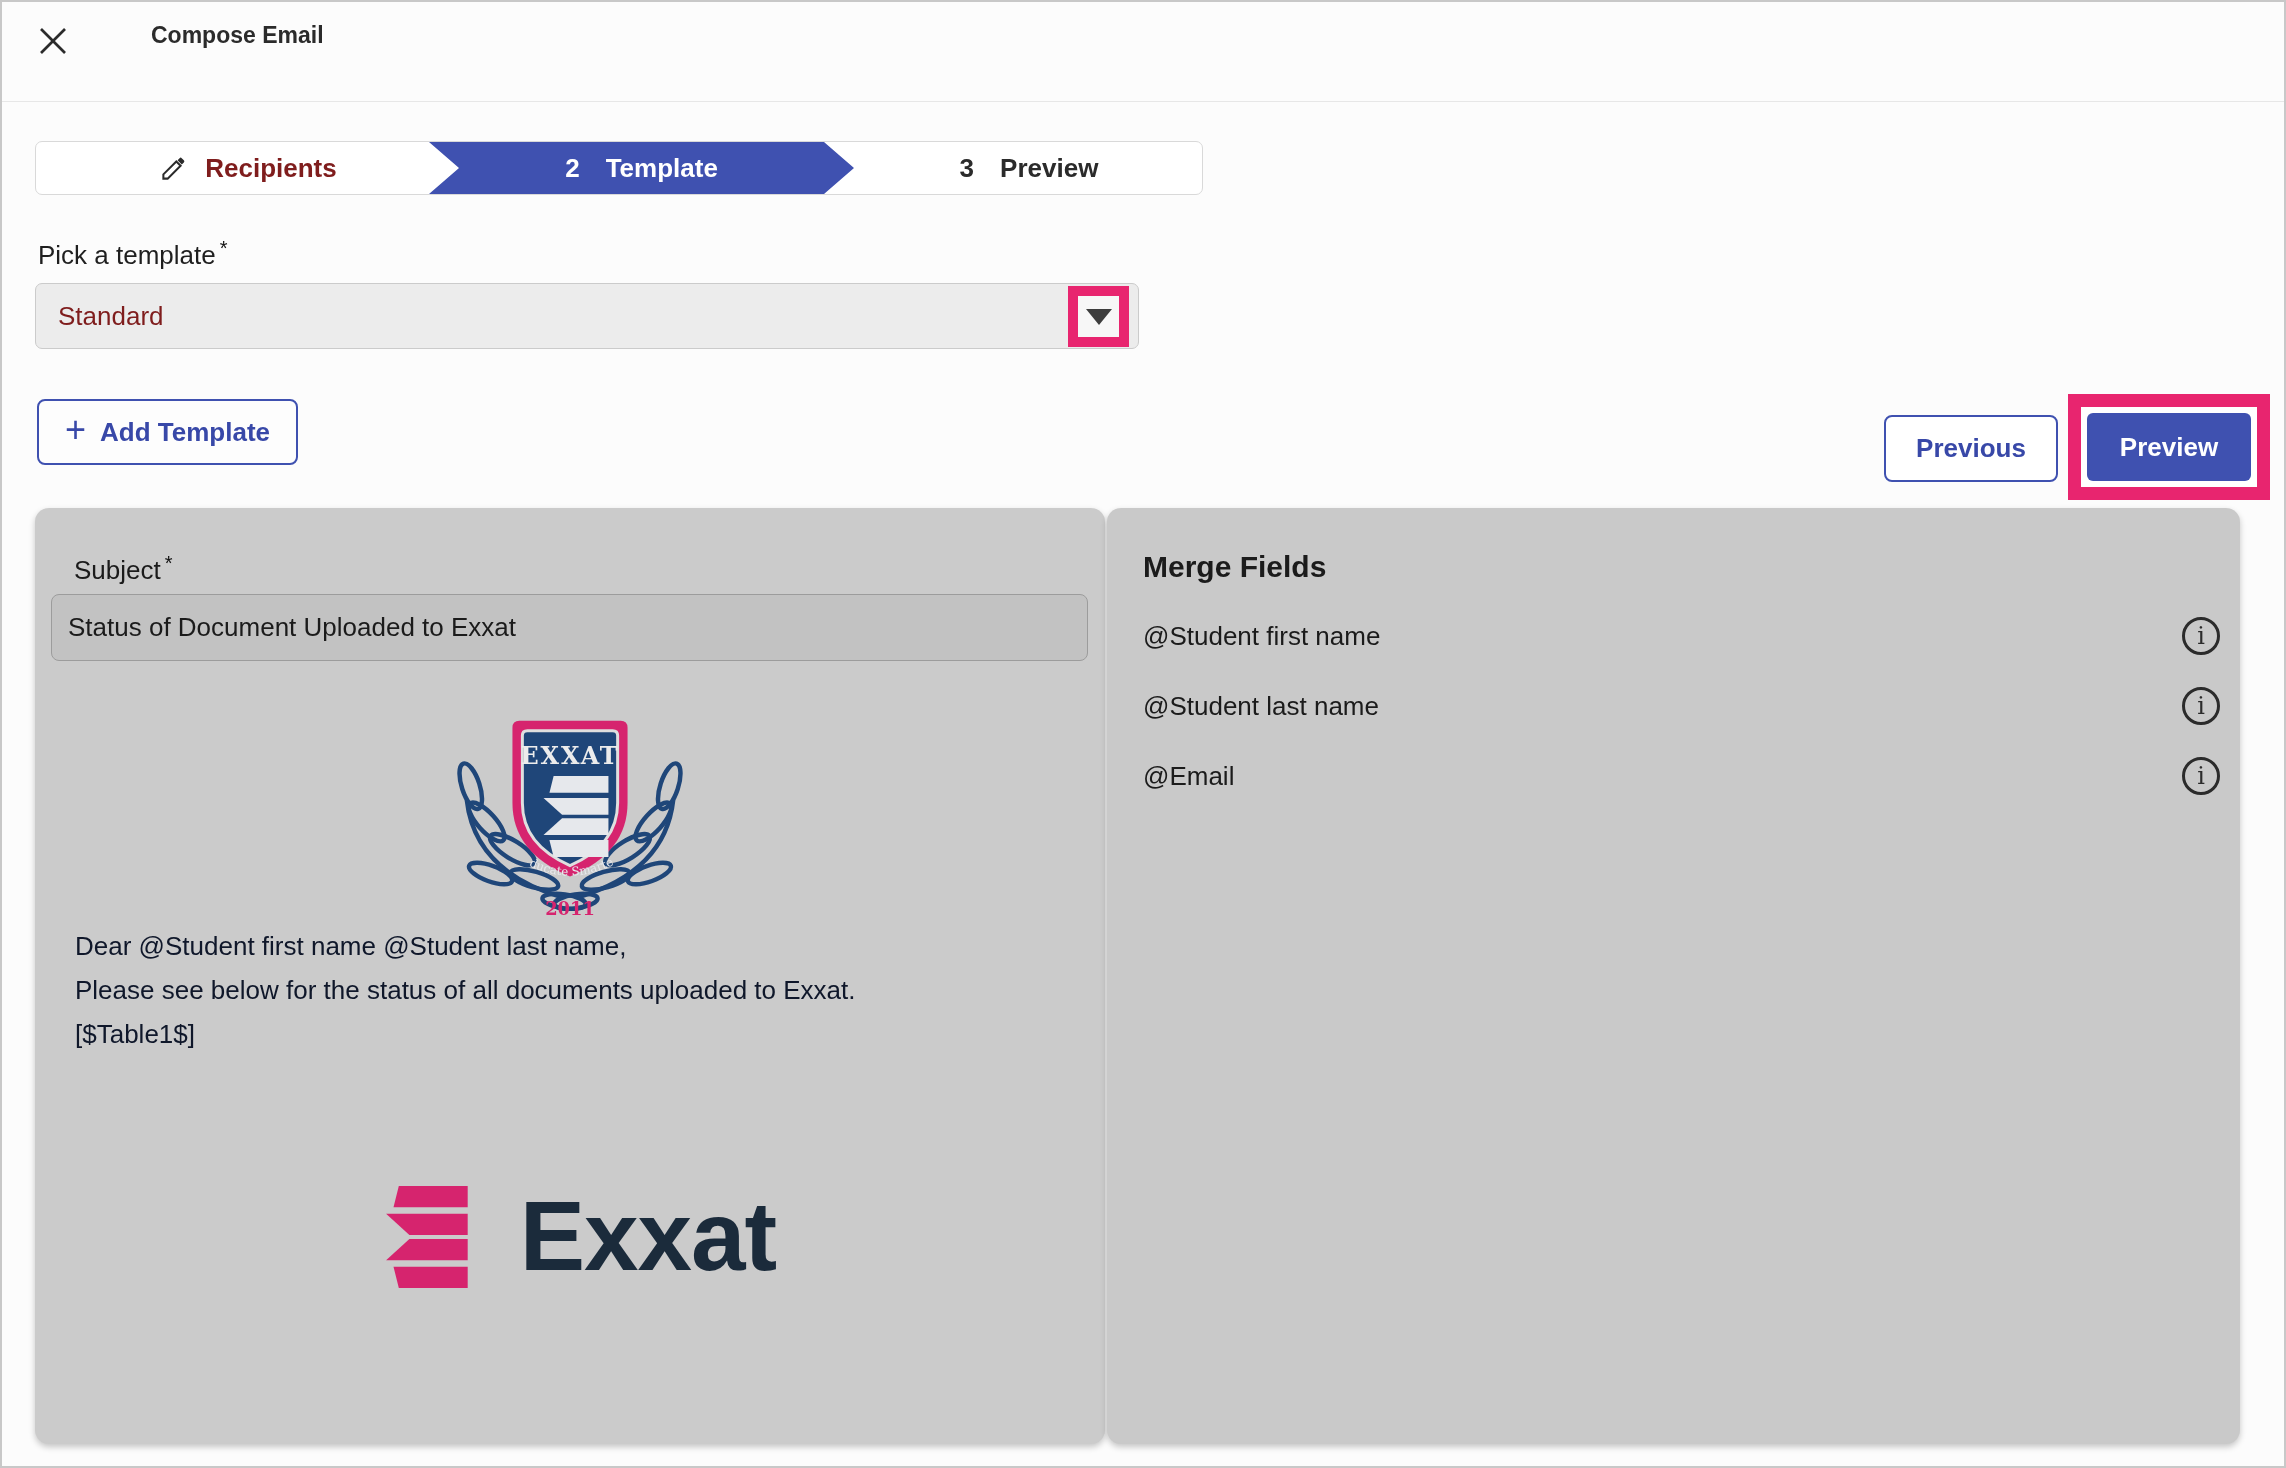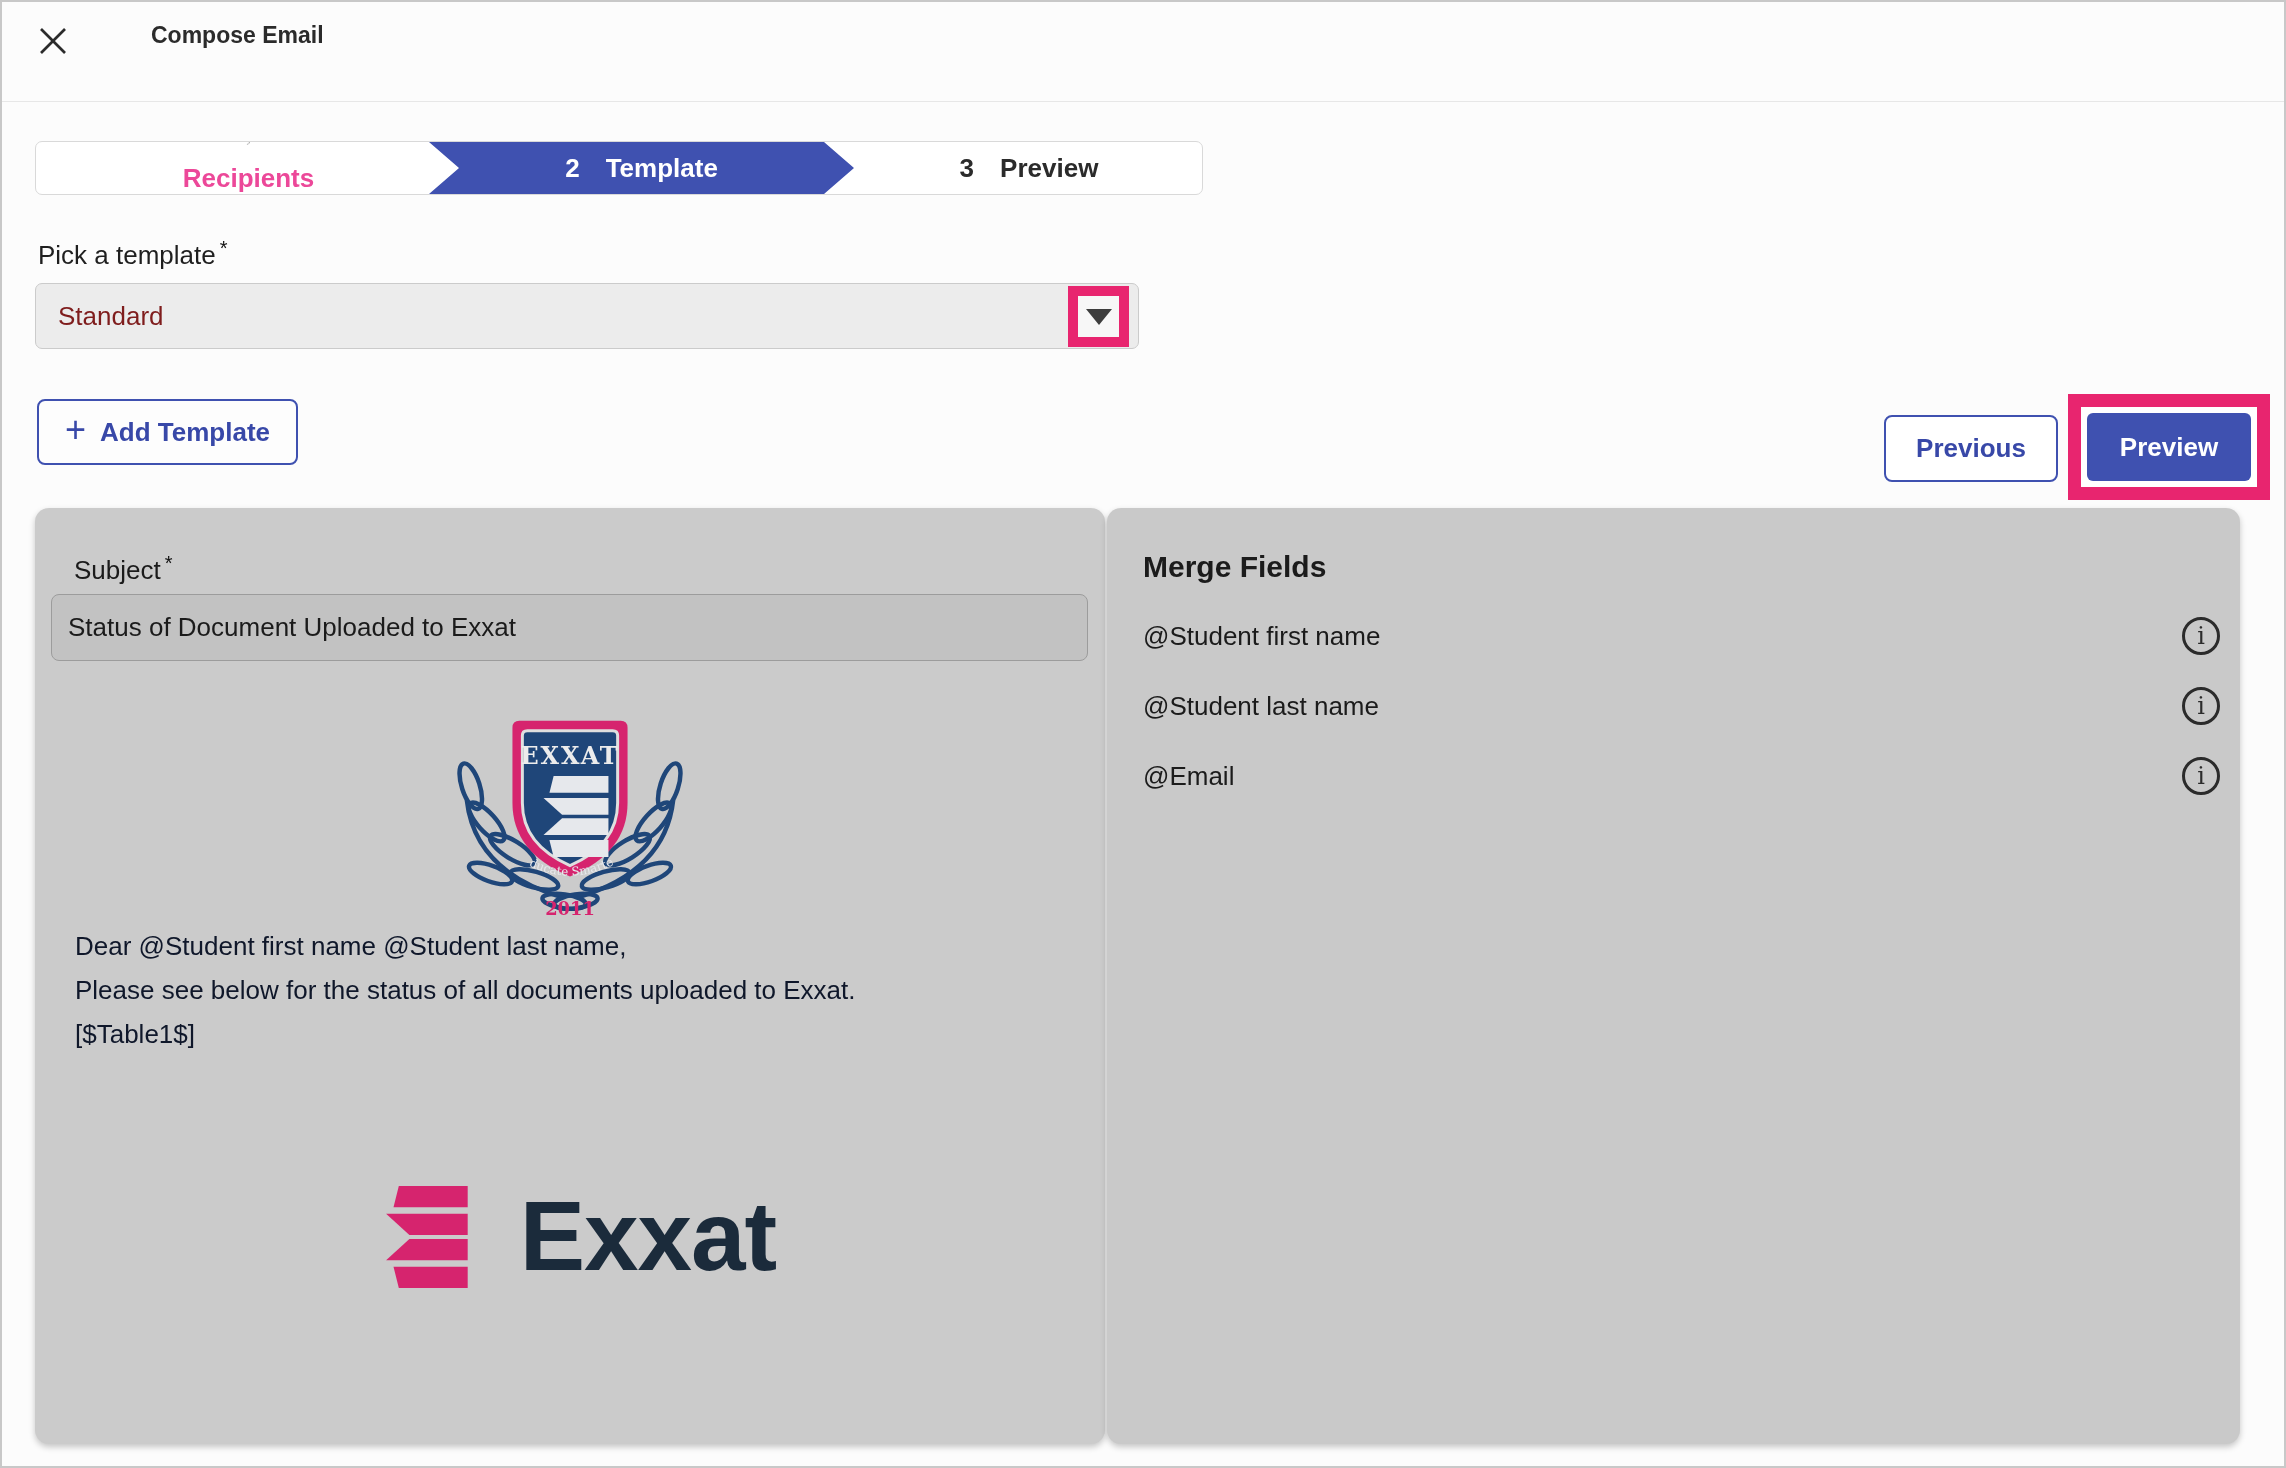--- a/index.html
+++ b/index.html
@@ -13,21 +13,21 @@
   .hdr-close{position:absolute;left:34px;top:22px;width:34px;height:34px;cursor:pointer;}
   .hdr-title{position:absolute;left:117px;top:20px;font-size:23px;font-weight:600;color:#2b2b2b;margin-left:32px;}
   .hdr-divider{position:absolute;left:0;top:99px;width:100%;height:1px;background:#E7E7E7;}
 
   
   .stepper{position:absolute;left:33px;top:139px;width:1168px;height:54px;
     background:#fff;border:1px solid #D9D9D9;border-radius:7px;overflow:hidden;}
   .step-blue{position:absolute;left:393px;top:0;width:425px;height:100%;background:#3F51B0;
     clip-path:polygon(0 0,calc(100% - 30px) 0,100% 50%,calc(100% - 30px) 100%,0 100%,30px 50%);}
   .step-content{position:absolute;top:0;height:100%;display:flex;align-items:center;justify-content:center;gap:18px;font-size:26px;font-weight:600;}
-  .step-1{left:0;width:425px;color:#ec4899;flex-direction:column;}
+  .step-1{left:0;width:425px;color:#7f1d1d;}
   .step-2{left:393px;width:425px;color:#fff;}
   .step-3{left:818px;width:350px;color:#2b2b2b;}
   .step-num{font-weight:700;margin-right:8px;}
 
   
   .pick-label{position:absolute;left:36px;top:238px;font-size:26px;color:#1f1f1f;}
   .req{font-size:20px;vertical-align:top;position:relative;top:-3px;margin-left:4px;color:#111;}
   .select{position:absolute;left:33px;top:281px;width:1104px;height:66px;background:#ECECEC;
     border:1px solid #CBCBCB;border-radius:7px;cursor:pointer;}
   .select-value{position:absolute;left:22px;top:0;height:100%;display:flex;align-items:center;font-size:26px;color:#7f1d1d;}

